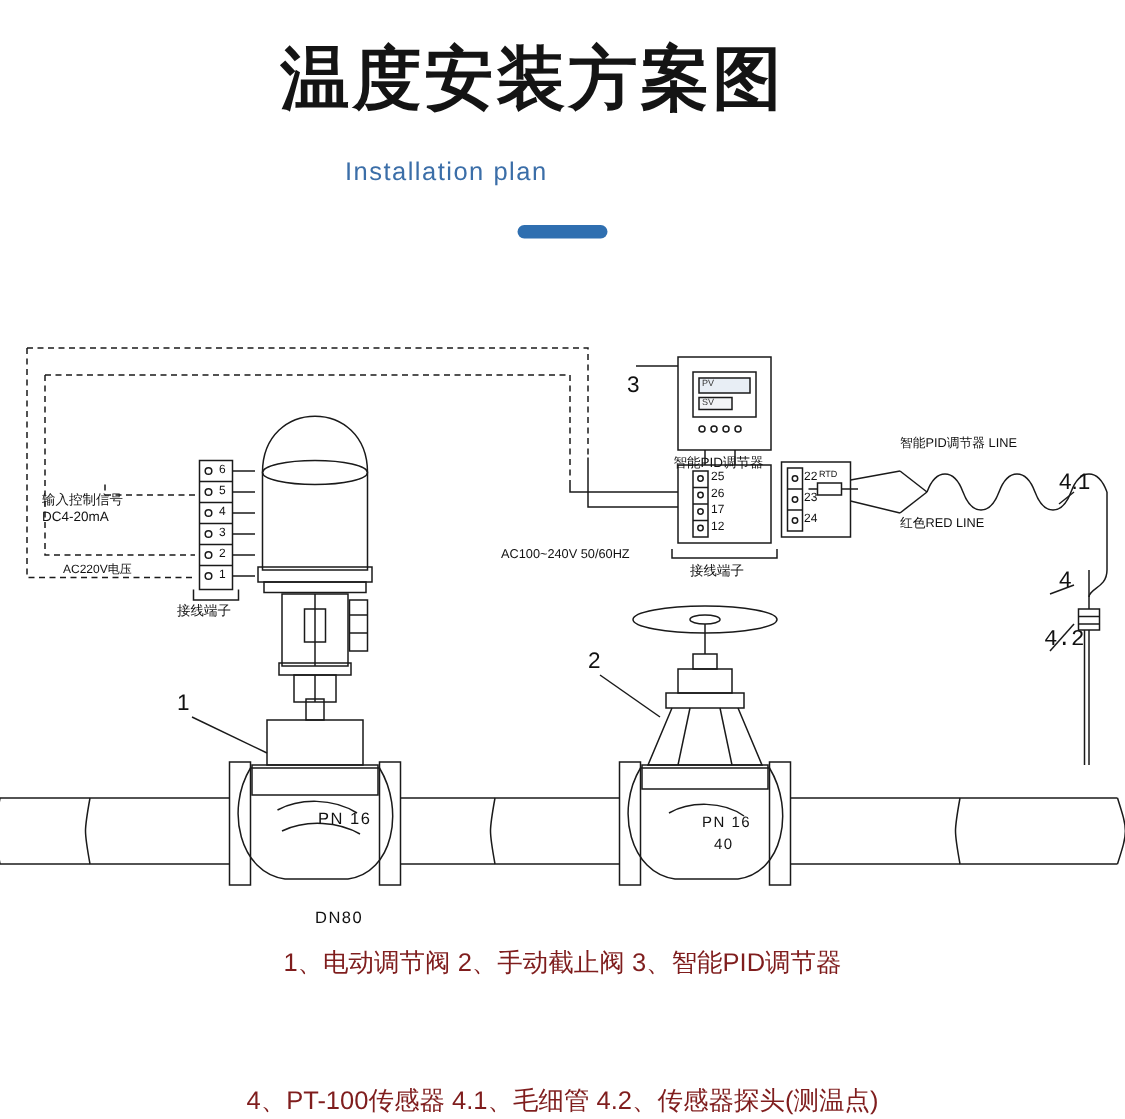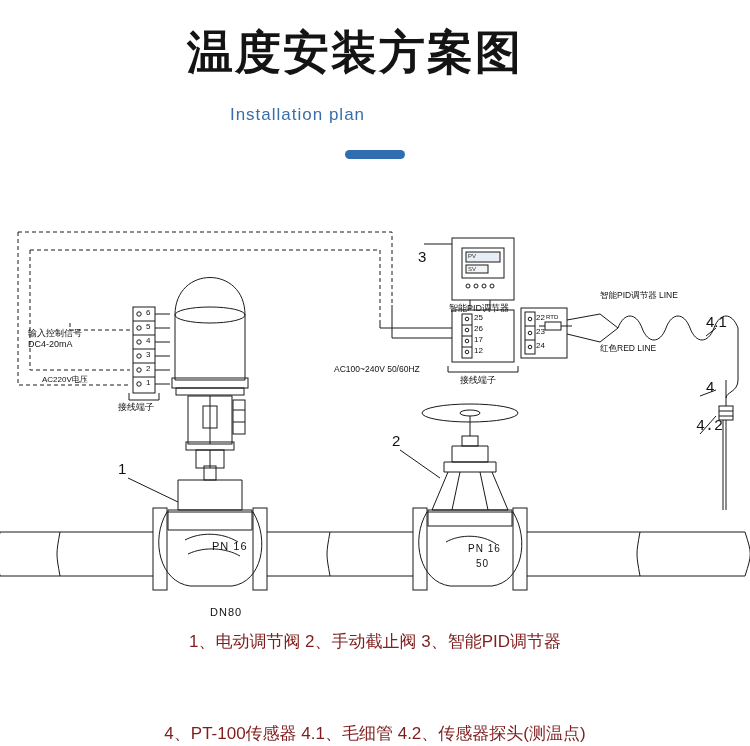--- a/index.html
+++ b/index.html
@@ -272,21 +272,21 @@
   <div class="cap" style="left:536px;top:117px;font-size:8px;">23</div>
   <div class="cap" style="left:536px;top:131px;font-size:8px;">24</div>
   <div class="cap" style="left:546px;top:104px;font-size:6px;">RTD</div>
 
   <div class="cap" style="left:600px;top:80px;font-size:8.5px;">智能PID调节器 LINE</div>
   <div class="cap" style="left:600px;top:133px;font-size:8.5px;">红色RED LINE</div>
 
   <div class="cap" style="left:212px;top:330px;font-size:11px;letter-spacing:1px;">PN 16</div>
   <div class="cap" style="left:210px;top:348px;font-size:11px;letter-spacing:1px;margin-top:48px;">DN80</div>
   <div class="cap" style="left:468px;top:333px;font-size:10px;letter-spacing:1px;">PN 16</div>
-  <div class="cap" style="left:476px;top:348px;font-size:10px;letter-spacing:1px;">50</div>
+  <div class="cap" style="left:476px;top:348px;font-size:10px;letter-spacing:1px;">40</div>
 
   <div class="num" style="left:118px;top:250px;">1</div>
   <div class="num" style="left:392px;top:222px;">2</div>
   <div class="num" style="left:418px;top:38px;">3</div>
   <div class="num" style="left:706px;top:168px;">4</div>
   <div class="num" style="left:706px;top:78px;margin-top:25px;">4.1</div>
   <div class="num" style="left:696px;top:208px;font-family:Liberation Mono, monospace;">4.2</div>
 
 </div>
 

